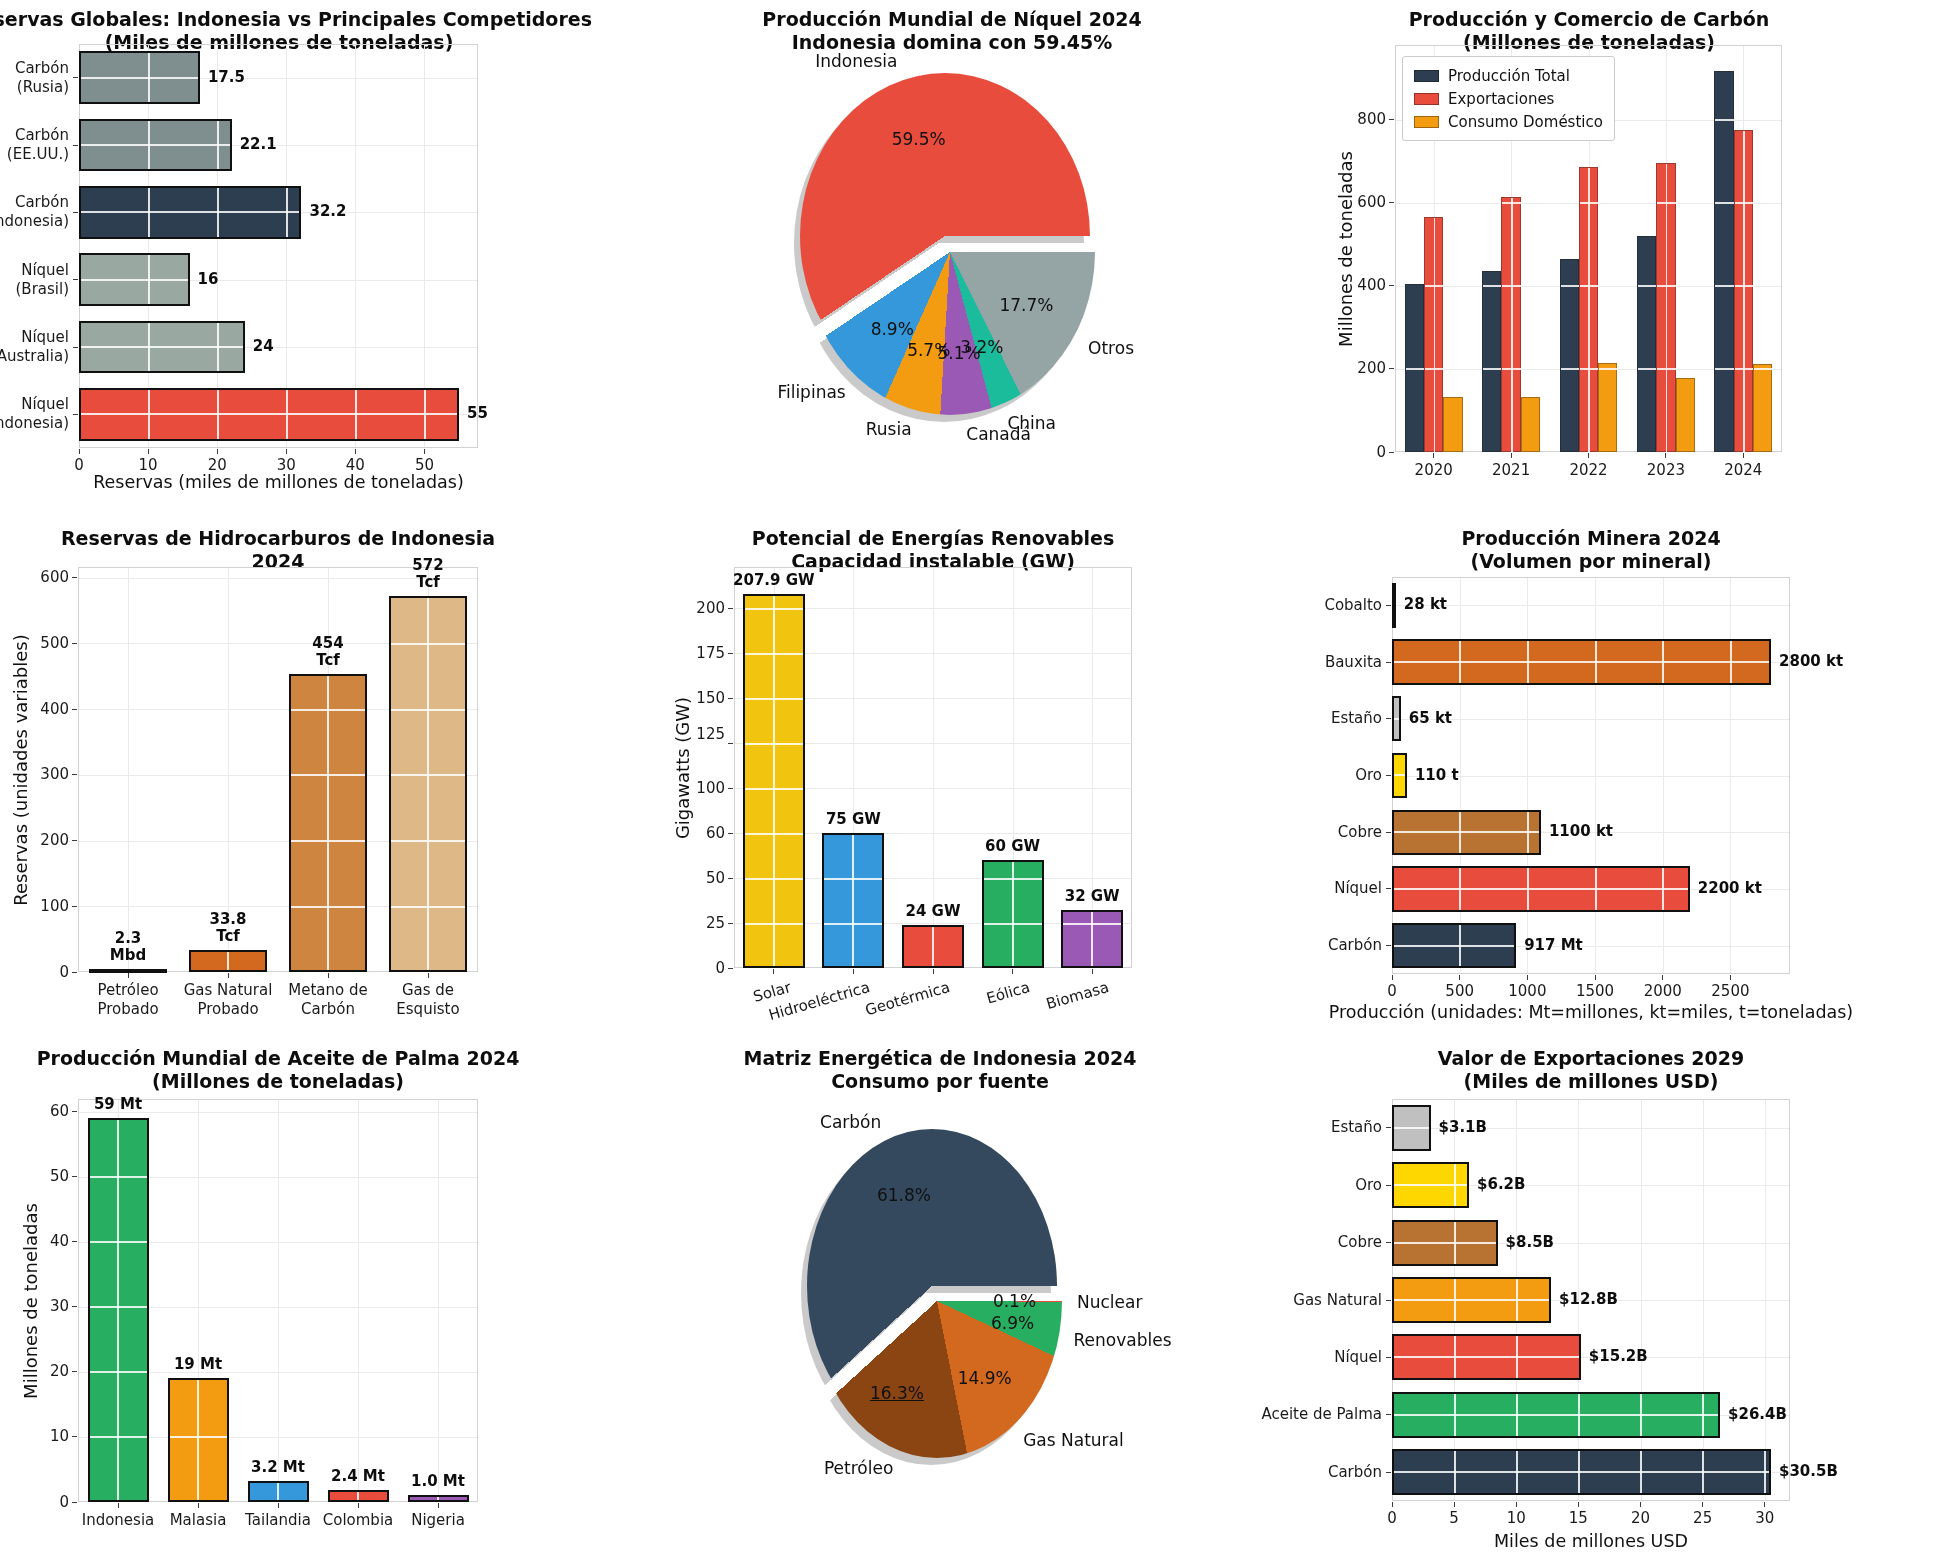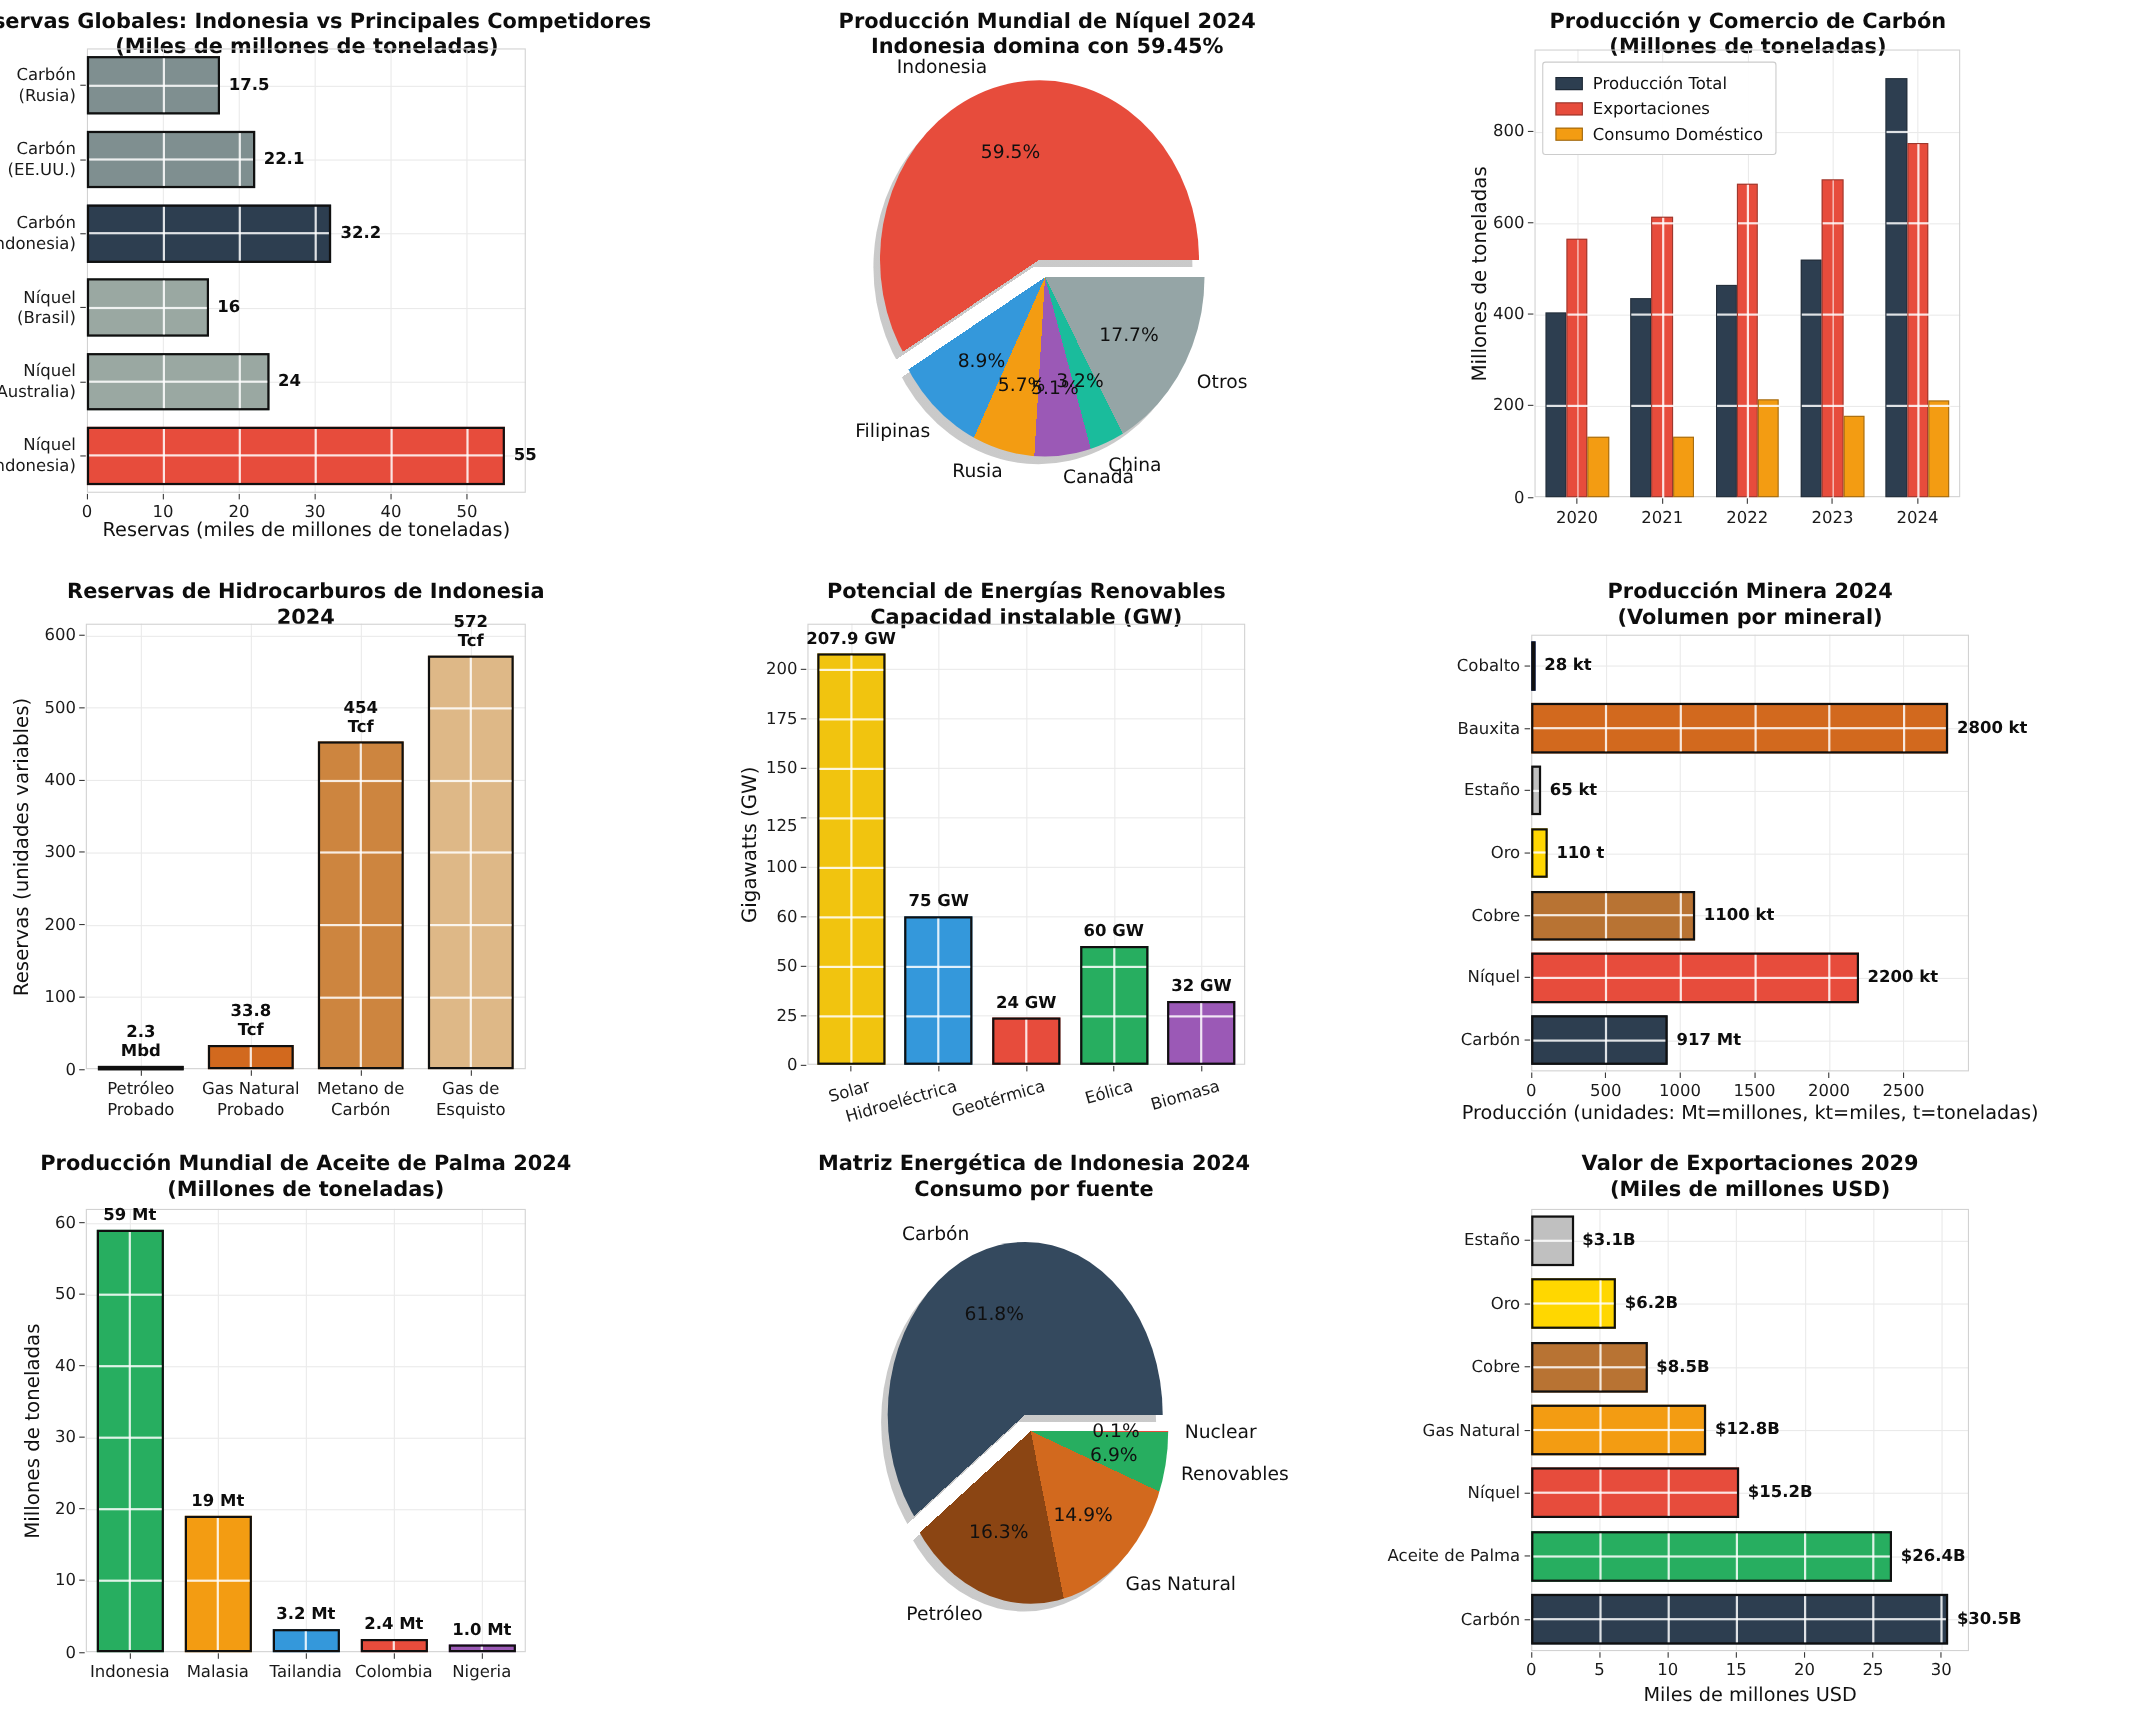--- a/index.html
+++ b/index.html
@@ -437,21 +437,21 @@
         <div class="tickl" style="right: 579px; top: 439.5px;">0</div>
         <div class="tickm" style="left: 76px; top: 403.545px; width: 5px; height: 1px;"></div>
         <div class="tickl" style="right: 579px; top: 394.545px;">25</div>
         <div class="tickm" style="left: 76px; top: 358.59px; width: 5px; height: 1px;"></div>
         <div class="tickl" style="right: 579px; top: 349.59px;">50</div>
         <div class="tickm" style="left: 76px; top: 313.635px; width: 5px; height: 1px;"></div>
         <div class="tickl" style="right: 579px; top: 304.635px;">60</div>
         <div class="tickm" style="left: 76px; top: 268.679px; width: 5px; height: 1px;"></div>
         <div class="tickl" style="right: 579px; top: 259.679px;">100</div>
         <div class="tickm" style="left: 76px; top: 223.724px; width: 5px; height: 1px;"></div>
-        <div class="tickl" style="right: 579px; top: 222px;">125</div>
+        <div class="tickl" style="right: 579px; top: 206px;">125</div>
         <div class="tickm" style="left: 76px; top: 178.769px; width: 5px; height: 1px;"></div>
         <div class="tickl" style="right: 579px; top: 169.769px;">150</div>
         <div class="tickm" style="left: 76px; top: 133.814px; width: 5px; height: 1px;"></div>
         <div class="tickl" style="right: 579px; top: 124.814px;">175</div>
         <div class="tickm" style="left: 76px; top: 88.8587px; width: 5px; height: 1px;"></div>
         <div class="tickl" style="right: 579px; top: 79.8587px;">200</div>
         <div class="ylab" style="left: 30px; top: 248.5px;">Gigawatts (GW)</div>
       </div>
   </section>
   <section class="panel" style="left:1305px;top:519px">
@@ -647,21 +647,21 @@
     <div class="title" style="left:288px">Matriz Energética de Indonesia 2024</div>
     <div class="subtitle" style="left:288px">Consumo por fuente</div>
     <div class="chart-root">
         <div class="pie-ell" style="left: 154px; top: 112px; width: 250px; height: 314px; opacity: 0.55; background: conic-gradient(from 90deg, rgb(158, 158, 158) 0deg, rgb(158, 158, 158) 0.36deg, rgb(158, 158, 158) 0.36deg, rgb(158, 158, 158) 25.2deg, rgb(158, 158, 158) 25.2deg, rgb(158, 158, 158) 78.84deg, rgb(158, 158, 158) 78.84deg, rgb(158, 158, 158) 137.52deg, transparent 137.52deg, transparent 360deg);"></div>
         <div class="pie-ell" style="left: 149px; top: 97px; width: 250px; height: 314px; opacity: 0.55; background: conic-gradient(from 90deg, transparent 0deg, transparent 0.36deg, transparent 0.36deg, transparent 25.2deg, transparent 25.2deg, transparent 78.84deg, transparent 78.84deg, transparent 137.52deg, rgb(158, 158, 158) 137.52deg, rgb(158, 158, 158) 360deg);"></div>
         <div class="pie-ell" style="left: 160px; top: 105px; width: 250px; height: 314px; background: conic-gradient(from 90deg, rgb(231, 76, 60) 0deg, rgb(231, 76, 60) 0.36deg, rgb(39, 174, 96) 0.36deg, rgb(39, 174, 96) 25.2deg, rgb(210, 105, 30) 25.2deg, rgb(210, 105, 30) 78.84deg, rgb(139, 69, 19) 78.84deg, rgb(139, 69, 19) 137.52deg, transparent 137.52deg, transparent 360deg);"></div>
         <div class="pie-ell" style="left: 155px; top: 90px; width: 250px; height: 314px; background: conic-gradient(from 90deg, transparent 0deg, transparent 0.36deg, transparent 0.36deg, transparent 25.2deg, transparent 25.2deg, transparent 78.84deg, transparent 78.84deg, transparent 137.52deg, rgb(52, 73, 94) 137.52deg, rgb(52, 73, 94) 360deg);"></div>
         <div class="pielab" style="left: 229.281px; top: 83.1046px; transform: translate(-100%, -50%);">Carbón</div>
         <div class="pielab" style="left: 251.924px; top: 156.272px; transform: translate(-50%, -50%);">61.8%</div>
         <div class="pielab" style="left: 241.32px; top: 429.062px; transform: translate(-100%, -50%);">Petróleo</div>
-        <div class="pielab" style="left: 256px; top: 354.481px; transform: translate(-50%, -50%);">16.3%</div>
+        <div class="pielab" style="left: 245px; top: 354.481px; transform: translate(-50%, -50%); text-decoration: underline;">16.3%</div>
         <div class="pielab" style="left: 371.154px; top: 400.602px; transform: translate(0px, -50%);">Gas Natural</div>
         <div class="pielab" style="left: 332.692px; top: 338.726px; transform: translate(-50%, -50%);">14.9%</div>
         <div class="pielab" style="left: 421.532px; top: 300.897px; transform: translate(0px, -50%);">Renovables</div>
         <div class="pielab" style="left: 360.58px; top: 283.532px; transform: translate(-50%, -50%);">6.9%</div>
         <div class="pielab" style="left: 424.999px; top: 262.552px; transform: translate(0px, -50%);">Nuclear</div>
         <div class="pielab" style="left: 362.5px; top: 262.306px; transform: translate(-50%, -50%);">0.1%</div>
       </div>
   </section>
   <section class="panel" style="left:1305px;top:1039px">
     <div class="title" style="left:286px">Valor de Exportaciones 2029</div>

